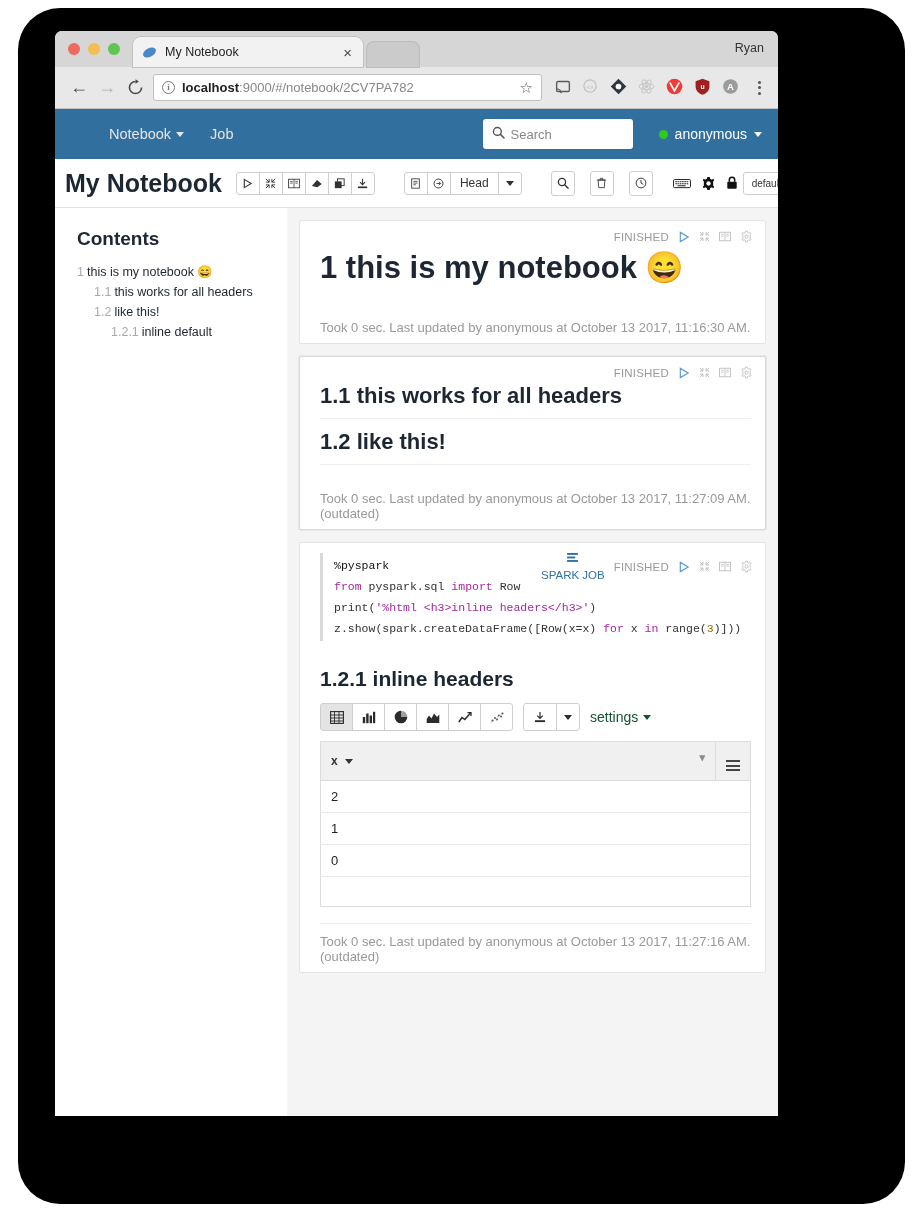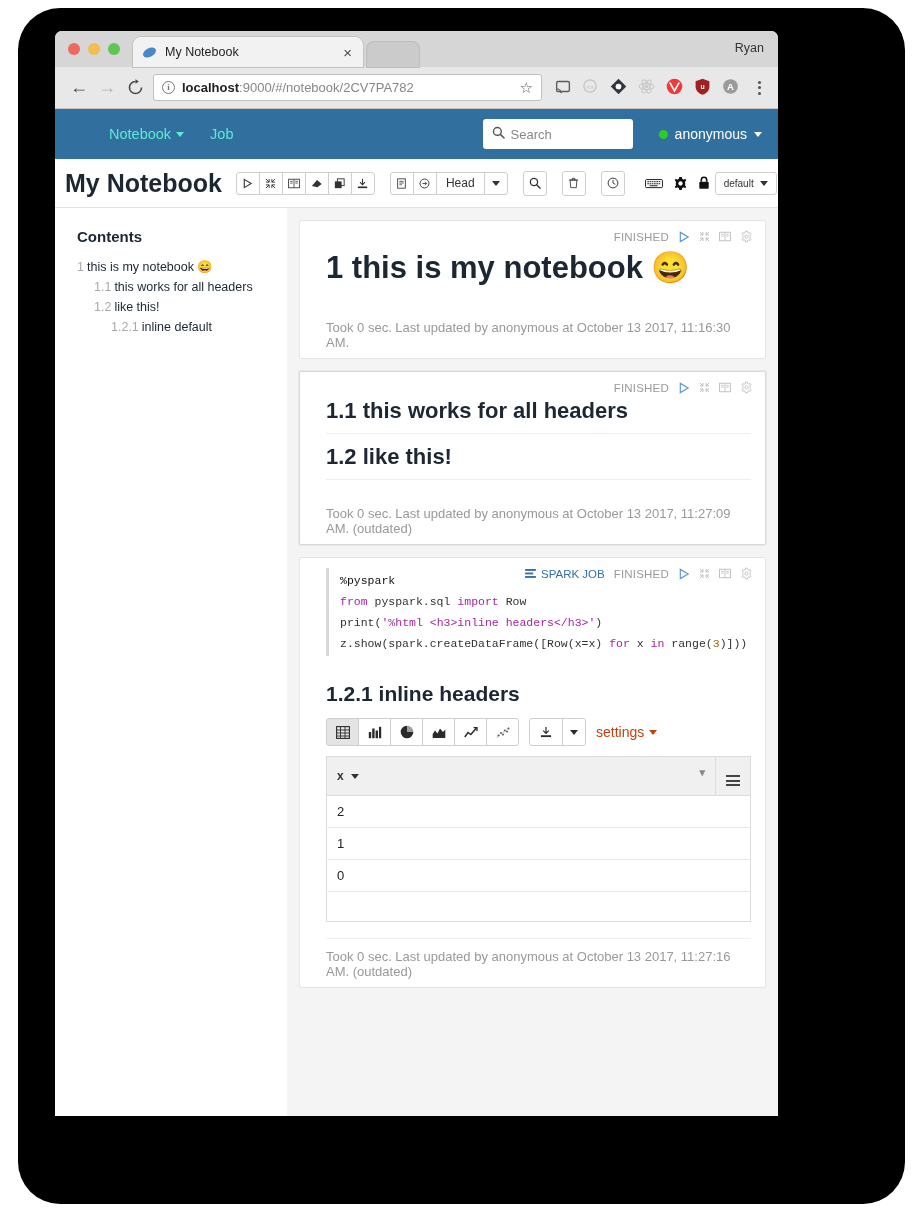--- a/index.html
+++ b/index.html
@@ -96,21 +96,21 @@
   .z-nav {
     height: 50px; background: #316f9e;
     display: flex; align-items: center; padding: 0 16px;
   }
   .z-logo { display: flex; align-items: center; gap: 9px; }
   .z-logo-text {
     font-family: "Liberation Serif", serif;
     font-size: 26px; font-weight: bold; color: #ffffff; letter-spacing: -0.3px;
   }
   .z-nav-links { display: flex; align-items: center; gap: 26px; margin-left: 38px; }
-  .z-nav-link { font-size: 14.5px; color: #5eead4; display: flex; align-items: center; gap: 5px; }
+  .z-nav-link { font-size: 14.5px; color: #e5e5e5; display: flex; align-items: center; gap: 5px; }
   .caret {
     width: 0; height: 0; border-left: 4px solid transparent;
     border-right: 4px solid transparent; border-top: 5px solid currentColor;
     display: inline-block;
   }
   .z-search {
     margin-left: auto; width: 150px; height: 30px;
     background: #fff; border-radius: 3px;
     display: flex; align-items: center; padding: 0 9px; gap: 6px;
   }
@@ -123,21 +123,21 @@
 
   
   .nb-toolbar {
     height: 49px; background: #ffffff; border-bottom: 1px solid #e2e2e2;
     display: flex; align-items: center; padding: 0 10px;
   }
   .nb-title {
     font-size: 25px; font-weight: bold; color: #1c2733;
     margin-right: 14px; white-space: nowrap;
   }
-  .btn-group { display: flex; }
+  .btn-group { display: flex; margin-right: 14px; }
   .tbtn {
     min-width: 24px; height: 23px; border: 1px solid #cfcfcf;
     background: #fff; display: flex; align-items: center; justify-content: center;
     margin-left: -1px; color: #333; font-size: 11px; padding: 0 4px;
   }
   .btn-group .tbtn:first-child { margin-left: 0; border-radius: 3px 0 0 3px; }
   .btn-group .tbtn:last-child { border-radius: 0 3px 3px 0; }
   .tbtn.solo { border-radius: 3px; margin-left: 0; }
   .rev-label { font-size: 12px; color: #333; padding: 0 9px; }
   .gap { width: 15px; flex: none; }
@@ -146,38 +146,38 @@
     height: 23px; border: 1px solid #cfcfcf; border-radius: 3px;
     display: flex; align-items: center; gap: 6px; padding: 0 8px;
     font-size: 10px; color: #333; background: #fff;
   }
 
   
   .nb-body { display: flex; background: #f4f4f4; height: 912px; }
   .toc {
     width: 232px; background: #ffffff; padding: 20px 12px 0 22px; flex: none;
   }
-  .toc h2 { font-size: 15px; font-weight: bold; color: #1c2733; margin-bottom: 12px; }
+  .toc h2 { font-size: 19px; font-weight: bold; color: #1c2733; margin-bottom: 12px; }
   .toc-item { font-size: 12.5px; color: #1c2733; line-height: 20px; white-space: nowrap; }
   .toc-num { color: #aaa; margin-right: 3px; }
   .toc-l1 { padding-left: 0; }
   .toc-l2 { padding-left: 17px; }
   .toc-l3 { padding-left: 34px; }
 
   .cells { flex: 1; padding: 12px 12px 0 12px; }
   .cell {
     background: #ffffff; border: 1px solid #e4e4e4; border-radius: 2px;
-    margin-bottom: 12px; padding: 10px 14px 8px 26px; position: relative;
+    margin-bottom: 12px; padding: 10px 14px 8px 20px; position: relative;
   }
   .cell.selected { border-color: #d9d9d9; box-shadow: 0 0 0 1px #e8e8e8; }
   .cell-ctrl {
     position: absolute; right: 12px; top: 9px;
     display: flex; align-items: center; gap: 9px;
   }
-  .sparkjob { display: flex; align-items: center; gap: 5px; color: #3071a9; font-size: 11.5px; }
+  .sparkjob { display: flex; align-items: center; gap: 5px; color: #3071a9; font-size: 11.5px; flex-direction: column; }
   .status { font-size: 11.5px; color: #9a9a9a; letter-spacing: 0.2px; }
   .ctrl-ic { color: #b8b8b8; display: flex; align-items: center; }
   .ctrl-ic.run { color: #5b9bd5; }
 
   .editor {
     border-left: 3px solid #d9d9d9; padding: 2px 0 2px 11px;
     font-family: "Liberation Mono", monospace; font-size: 11.5px;
     line-height: 21px; white-space: pre; color: #333;
     margin-bottom: 6px;
   }
@@ -207,21 +207,21 @@
   .viz-btn {
     width: 33px; height: 28px; border: 1px solid #cfcfcf; background: #fff;
     display: flex; align-items: center; justify-content: center;
     margin-left: -1px; color: #2b2b2b;
   }
   .viz-group .viz-btn:first-child { margin-left: 0; border-radius: 3px 0 0 3px; }
   .viz-group .viz-btn:last-child { margin-left: -1px; border-radius: 0 3px 3px 0; }
   .viz-btn.active { background: #e4e4e4; }
   .dl-group .viz-btn:first-child { border-radius: 3px 0 0 3px; width: 34px; }
   .dl-group .viz-btn:last-child { border-radius: 0 3px 3px 0; width: 24px; }
-  .settings-link { font-size: 14px; color: #c2410c; display: flex; align-items: center; gap: 5px; }
+  .settings-link { font-size: 14px; color: #14532d; display: flex; align-items: center; gap: 5px; }
 
   table.grid { width: 100%; border-collapse: collapse; border: 1px solid #dcdcdc; }
   table.grid th {
     background: #f0f0f0; text-align: left; font-size: 12px; font-weight: bold;
     color: #333; padding: 9px 10px; border-bottom: 1px solid #dcdcdc;
     position: relative;
   }
   table.grid th.menu-col { width: 30px; text-align: center; border-left: 1px solid #dcdcdc; }
   table.grid td {
     font-size: 13px; color: #222; padding: 8px 10px;

